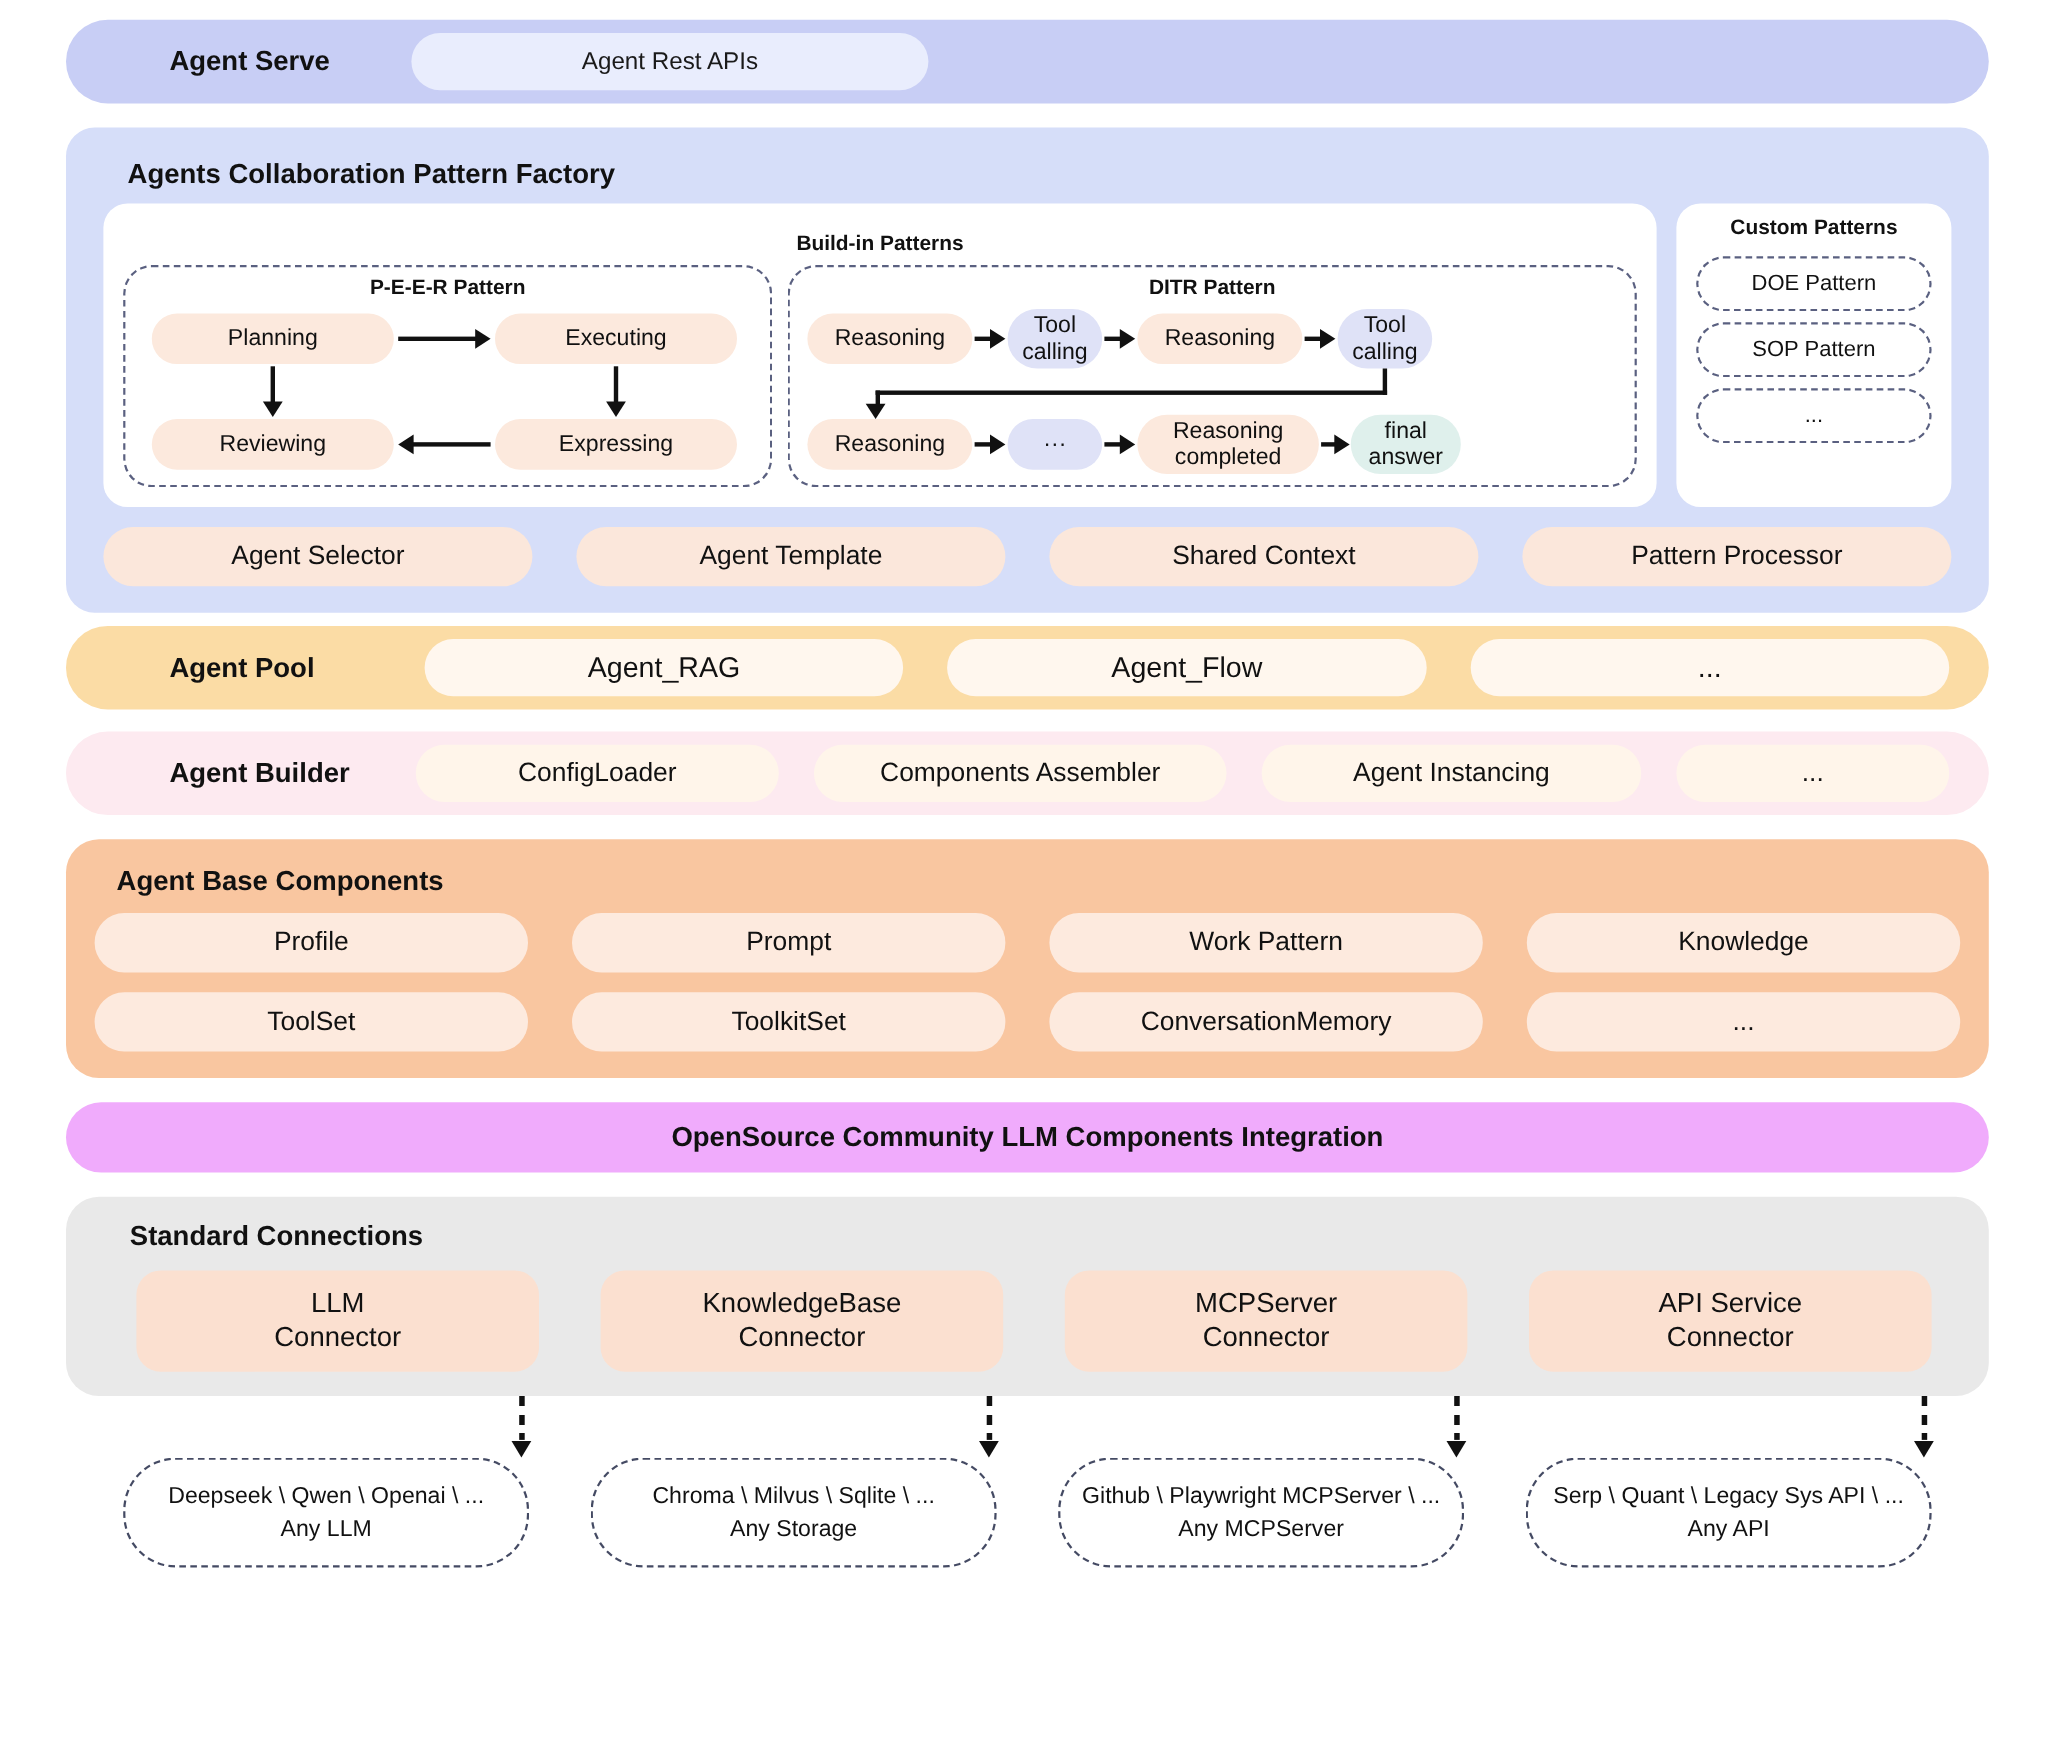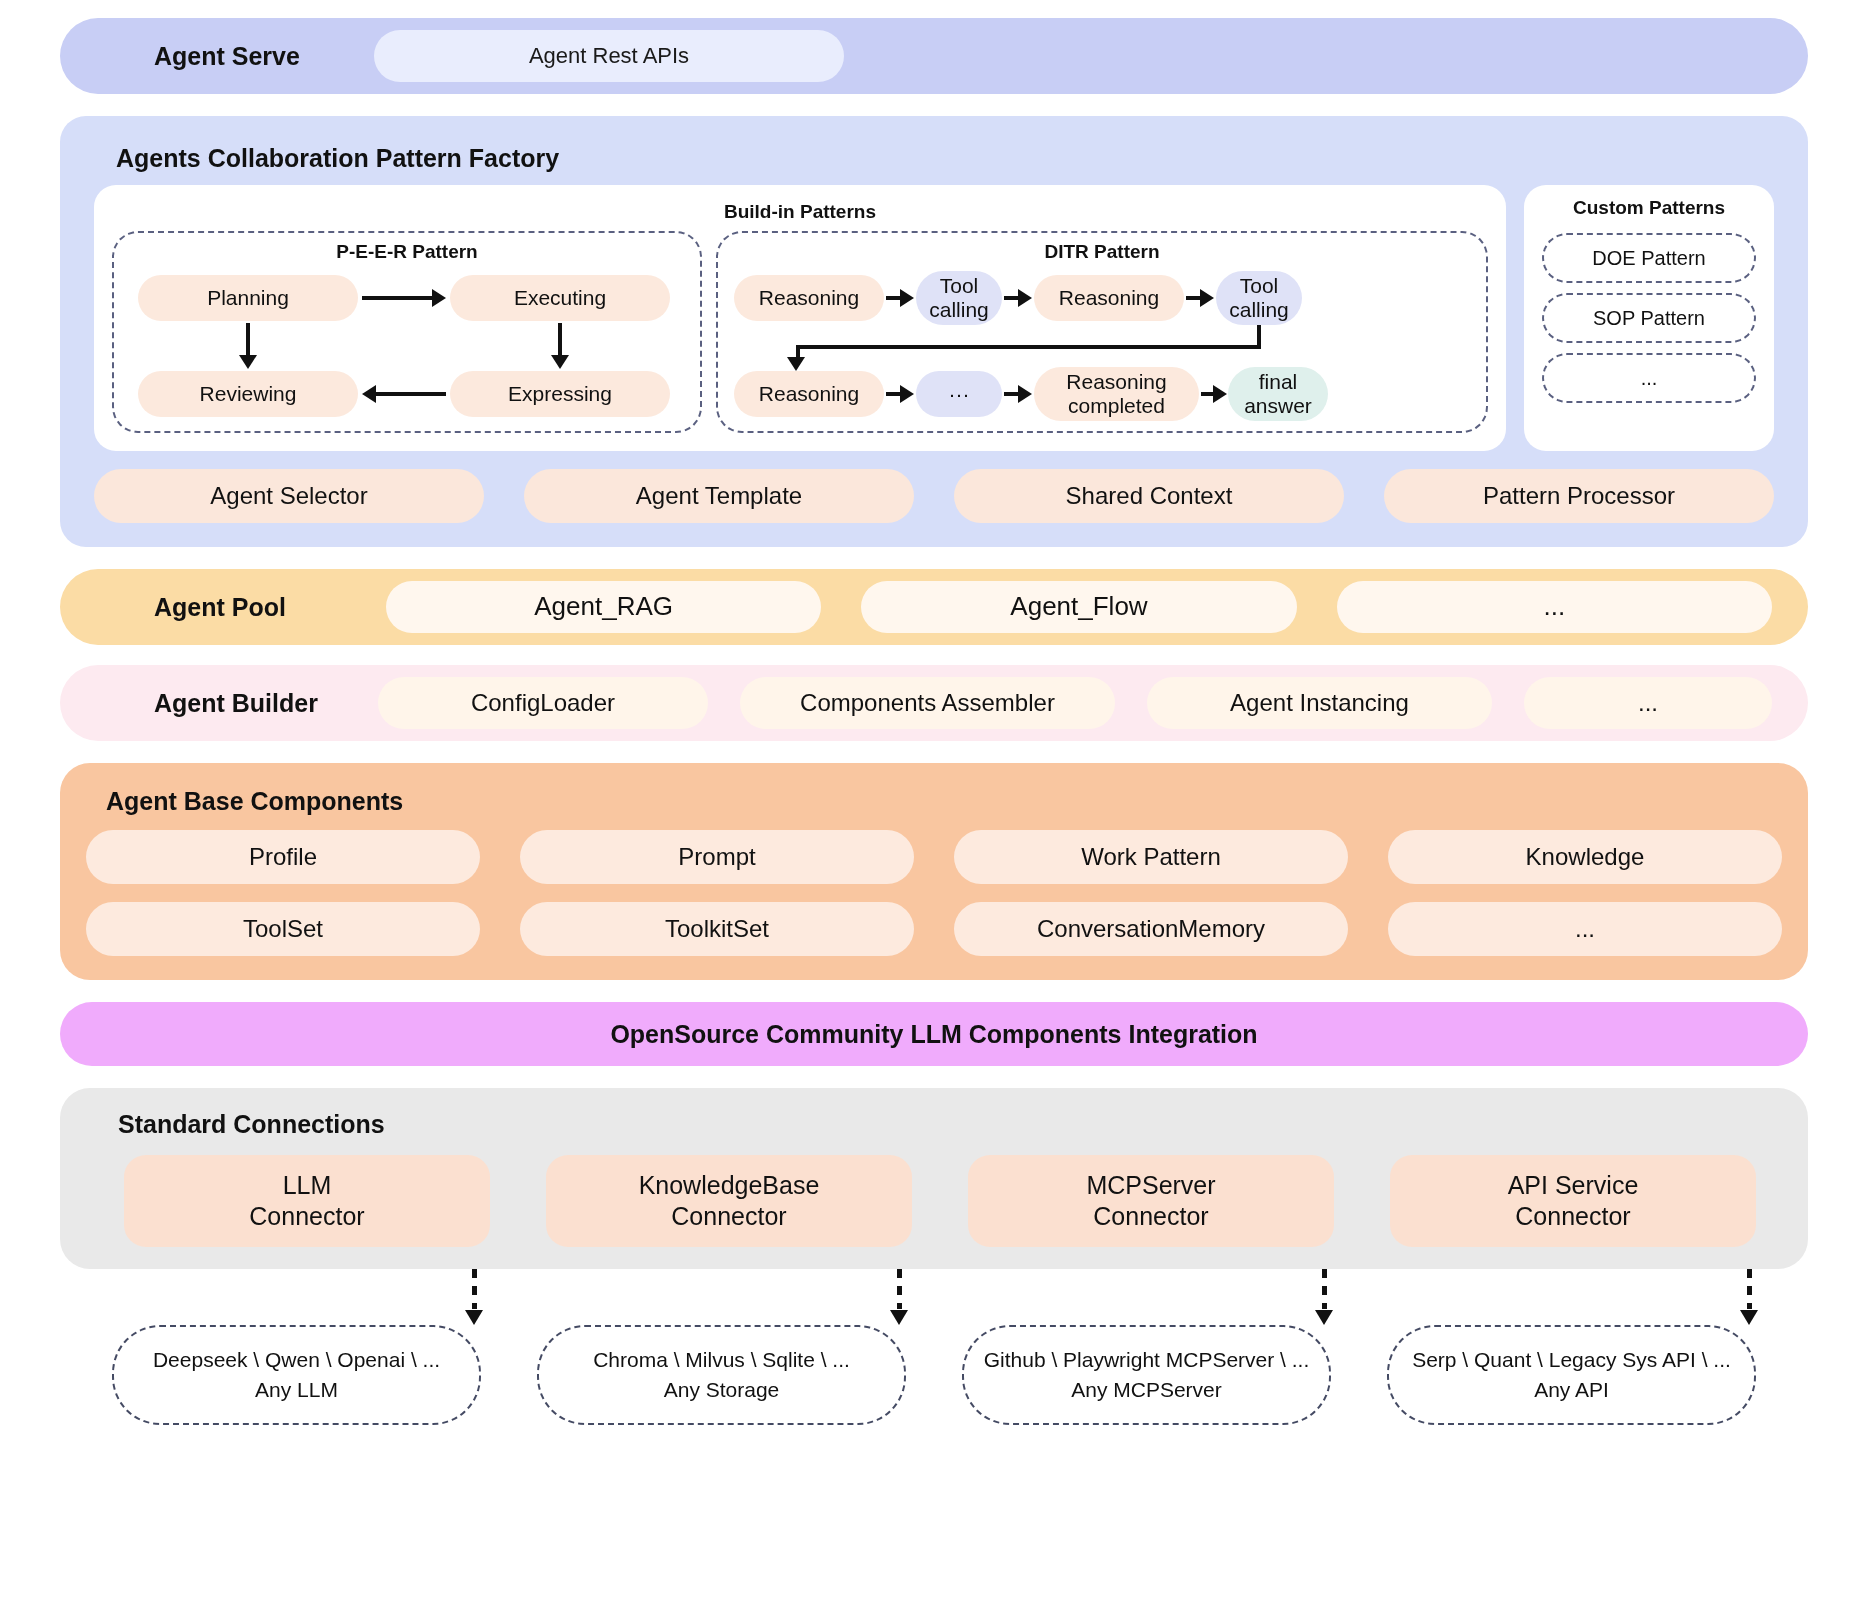--- a/index.html
+++ b/index.html
@@ -52,21 +52,21 @@
     border-radius: 26px;
     padding: 20px 34px 24px 34px;
   }
   .factory > .band-title { font-size: 25px; margin: 8px 0 12px 22px; }
   .factory-inner { display: flex; gap: 18px; align-items: stretch; }
 
   .buildin {
     flex: 1;
     background: #ffffff;
     border-radius: 22px;
-    padding: 16px 18px 18px 18px;
+    padding: 26px 18px 18px 18px;
   }
   .panel-title {
     text-align: center;
     font-weight: bold;
     font-size: 19px;
     margin-bottom: 8px;
   }
   .buildin-row { display: flex; gap: 14px; }
 
   .dashbox {
@@ -169,21 +169,21 @@
   }
   .factory-bottom .pill {
     flex: 1;
     height: 54px;
     background: #fbe7db;
     font-size: 24px;
   }
 
   
   .pool-band {
-    margin-top: 22px;
+    margin-top: 12px;
     height: 76px;
     background: #fbdca5;
     border-radius: 38px;
     display: flex;
     align-items: center;
     padding: 0 36px;
     gap: 40px;
   }
   .pool-band .band-title { width: 250px; padding-left: 58px; }
   .pool-band .pill {

